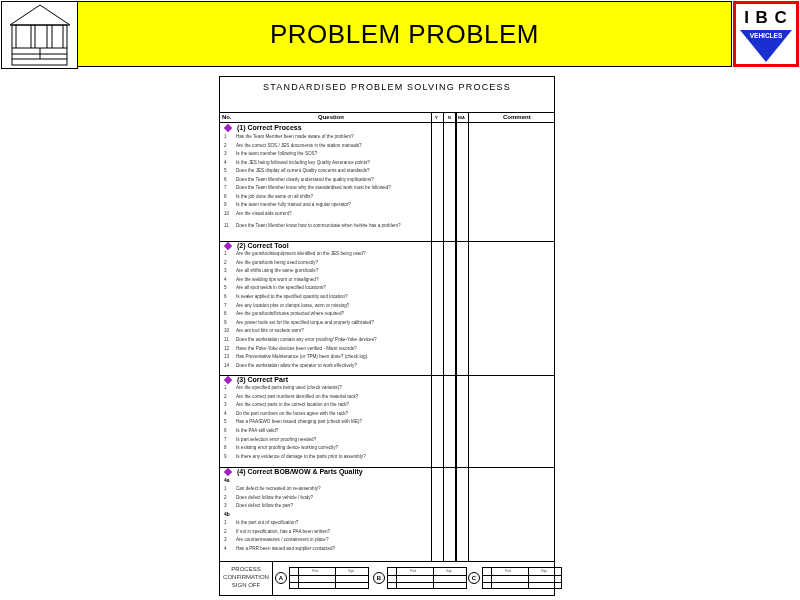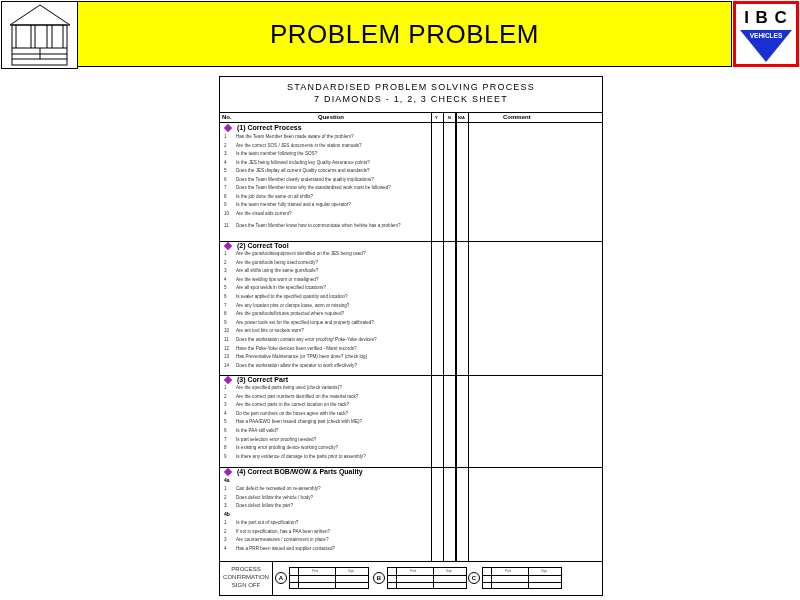--- a/index.html
+++ b/index.html
@@ -1,21 +1,21 @@
 <!DOCTYPE html>
 <html><head>
   <meta charset="utf-8">
   <style>
     html, body { margin:0; padding:0; }
     body { width:800px; height:600px; background:#fff; position:relative; overflow:hidden; font-family:"Liberation Sans", sans-serif; }
     .header-logo-left { position:absolute; left:1px; top:1px; width:75px; height:66px; border:1px solid #000; background:#fff; }
     .header-bar { position:absolute; left:77px; top:1px; width:655px; height:66px; background:#ffff00; border:1px solid #000; box-sizing:border-box; display:flex; align-items:center; justify-content:center; }
     .header-title { font-size:26px; color:#000; letter-spacing:0.5px; }
     .header-logo-right { position:absolute; left:733px; top:1px; width:66px; height:66px; border:3px solid #e00; box-sizing:border-box; background:#fff; }
-    .sheet { position:absolute; left:219px; top:76px; width:384px; height:520px; border:1px solid #000; box-sizing:border-box; }
+    .sheet { position:absolute; left:219px; top:76px; width:336px; height:520px; border:1px solid #000; box-sizing:border-box; }
     .sheet-title { position:absolute; left:0; top:0; width:100%; height:35px; text-align:center; font-size:9px; letter-spacing:1.2px; line-height:12px; padding-top:4px; box-sizing:border-box; }
     .col-header { position:absolute; top:36px; height:9px; font-size:6px; font-weight:bold; line-height:9px; }
     .hline { position:absolute; left:0; width:100%; height:1px; background:#000; }
     .vline { position:absolute; width:1px; background:#000; }
     .section-title { position:absolute; left:3px; font-size:7px; font-weight:bold; display:flex; align-items:center; gap:3px; }
     .diamond { width:6px; height:6px; background:#a020c0; transform:rotate(45deg); display:inline-block; margin-left:2px; margin-right:3px; }
     .q { position:absolute; left:4px; font-size:4.6px; color:#333; white-space:nowrap; }
     .q .n { display:inline-block; width:12px; }
     .sub { position:absolute; left:4px; font-size:5px; font-weight:bold; }
     .signoff-label { position:absolute; left:0; top:485px; width:52px; height:34px; font-size:6px; text-align:center; line-height:8px; padding-top:3px; box-sizing:border-box; color:#333; }
@@ -52,21 +52,20 @@
   <div style="position:absolute;left:0;top:4px;width:100%;text-align:center;font-weight:bold;font-size:17px;letter-spacing:1px;">I B C</div>
   <svg width="60" height="60" style="position:absolute;left:0;top:0;">
     <polygon points="4,26 56,26 30,58" fill="#1a2fd0"></polygon>
   </svg>
   <div style="position:absolute;left:0;top:28px;width:100%;text-align:center;font-weight:bold;font-size:6.5px;color:#fff;">VEHICLES</div>
 </div>
 
 <div class="sheet">
   <div class="sheet-title">
     <div>STANDARDISED PROBLEM SOLVING PROCESS</div>
-    <div>7 DIAMONDS - 1, 2, 3  CHECK SHEET</div>
   </div>
   <div class="hline" style="top:35px;"></div>
   <div class="hline" style="top:45px;"></div>
 
   <div class="col-header" style="left:2px;">No.</div>
   <div class="col-header" style="left:98px;">Question</div>
   <div class="col-header" style="left:215px;font-size:4px;">Y</div>
   <div class="col-header" style="left:228px;font-size:4px;">N</div>
   <div class="col-header" style="left:238px;font-size:4px;">N/A</div>
   <div class="col-header" style="left:283px;">Comment</div>

